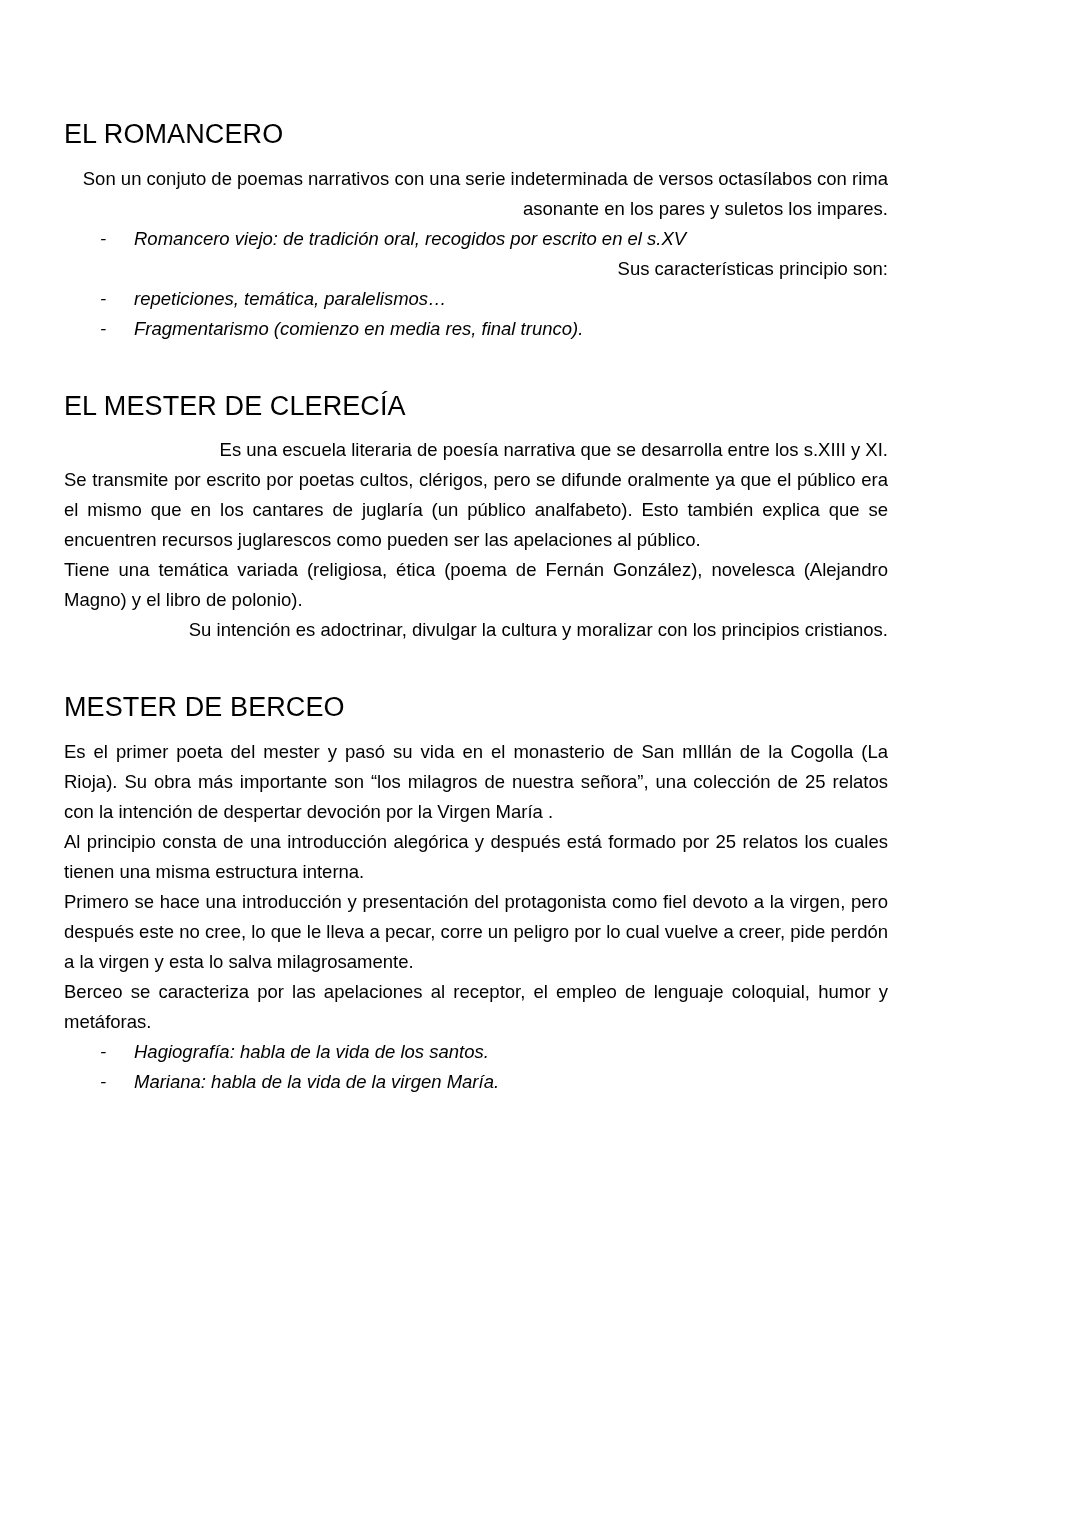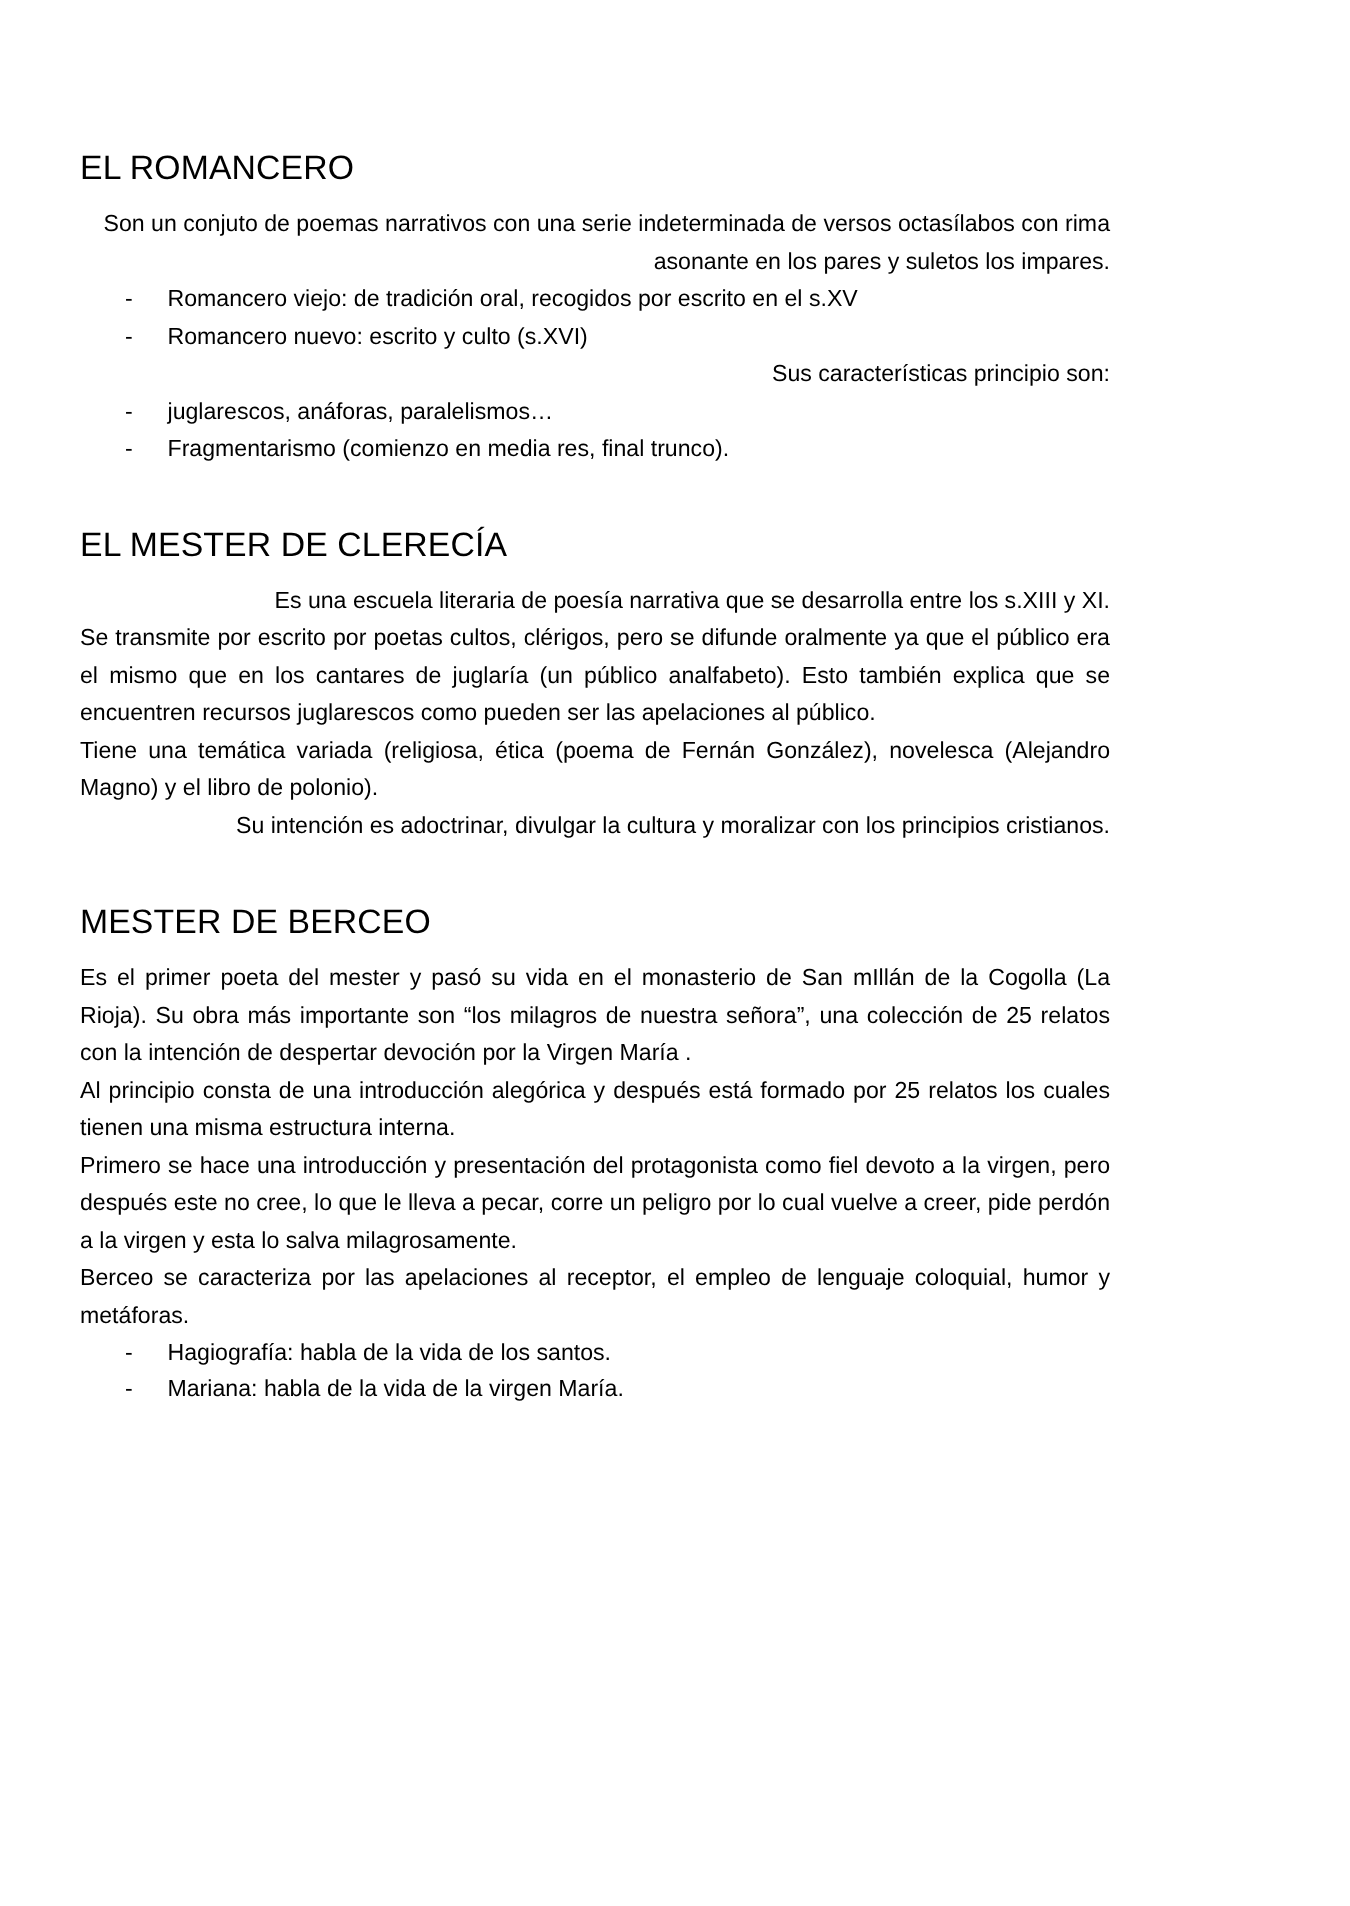--- a/index.html
+++ b/index.html
@@ -42,20 +42,21 @@
     text-align: justify;
     text-justify: inter-word;
   }
   p.para.nojust {
     text-align: right;
   }
   ul.dash-list {
     list-style: none;
     margin: 0;
     padding: 0 0 0 36px;
+    font-style: italic;
   }
   ul.dash-list li {
     position: relative;
     font-size: 18.5px;
     line-height: 1.62;
     padding-left: 34px;
     text-align: left;
   }
   ul.dash-list li::before {
     content: "-";
@@ -68,25 +69,24 @@
 <body>
 
 <div class="page">
   <div class="doc-body">
 
     <div class="section">
       <h1 class="section-title">EL ROMANCERO</h1>
       <p class="para nojust">Son un conjuto de poemas narrativos con una serie indeterminada de versos octasílabos con rima asonante en los pares y suletos los impares.</p>
       <ul class="dash-list">
         <li>Romancero viejo: de tradición oral, recogidos por escrito en el s.XV</li>
-        <li>Romancero nuevo: escrito y culto (s.XVI)</li>
       </ul>
       <p class="para nojust">Sus características principio son:</p>
       <ul class="dash-list">
-        <li>juglarescos, anáforas, paralelismos…</li>
+        <li>repeticiones, temática, paralelismos…</li>
         <li>Fragmentarismo (comienzo en media res, final trunco).</li>
       </ul>
     </div>
 
     <div class="section">
       <h1 class="section-title">EL MESTER DE CLERECÍA</h1>
       <p class="para nojust">Es una escuela literaria de poesía narrativa que se desarrolla entre los s.XIII y XI.</p>
       <p class="para">Se transmite por escrito por poetas cultos, clérigos, pero se difunde oralmente ya que el público era el mismo que en los cantares de juglaría (un público analfabeto). Esto también explica que se encuentren recursos juglarescos como pueden ser las apelaciones al público.</p>
       <p class="para">Tiene una temática variada (religiosa, ética (poema de Fernán González), novelesca (Alejandro Magno) y el libro de polonio).</p>
       <p class="para nojust">Su intención es adoctrinar, divulgar la cultura y moralizar con los principios cristianos.</p>

